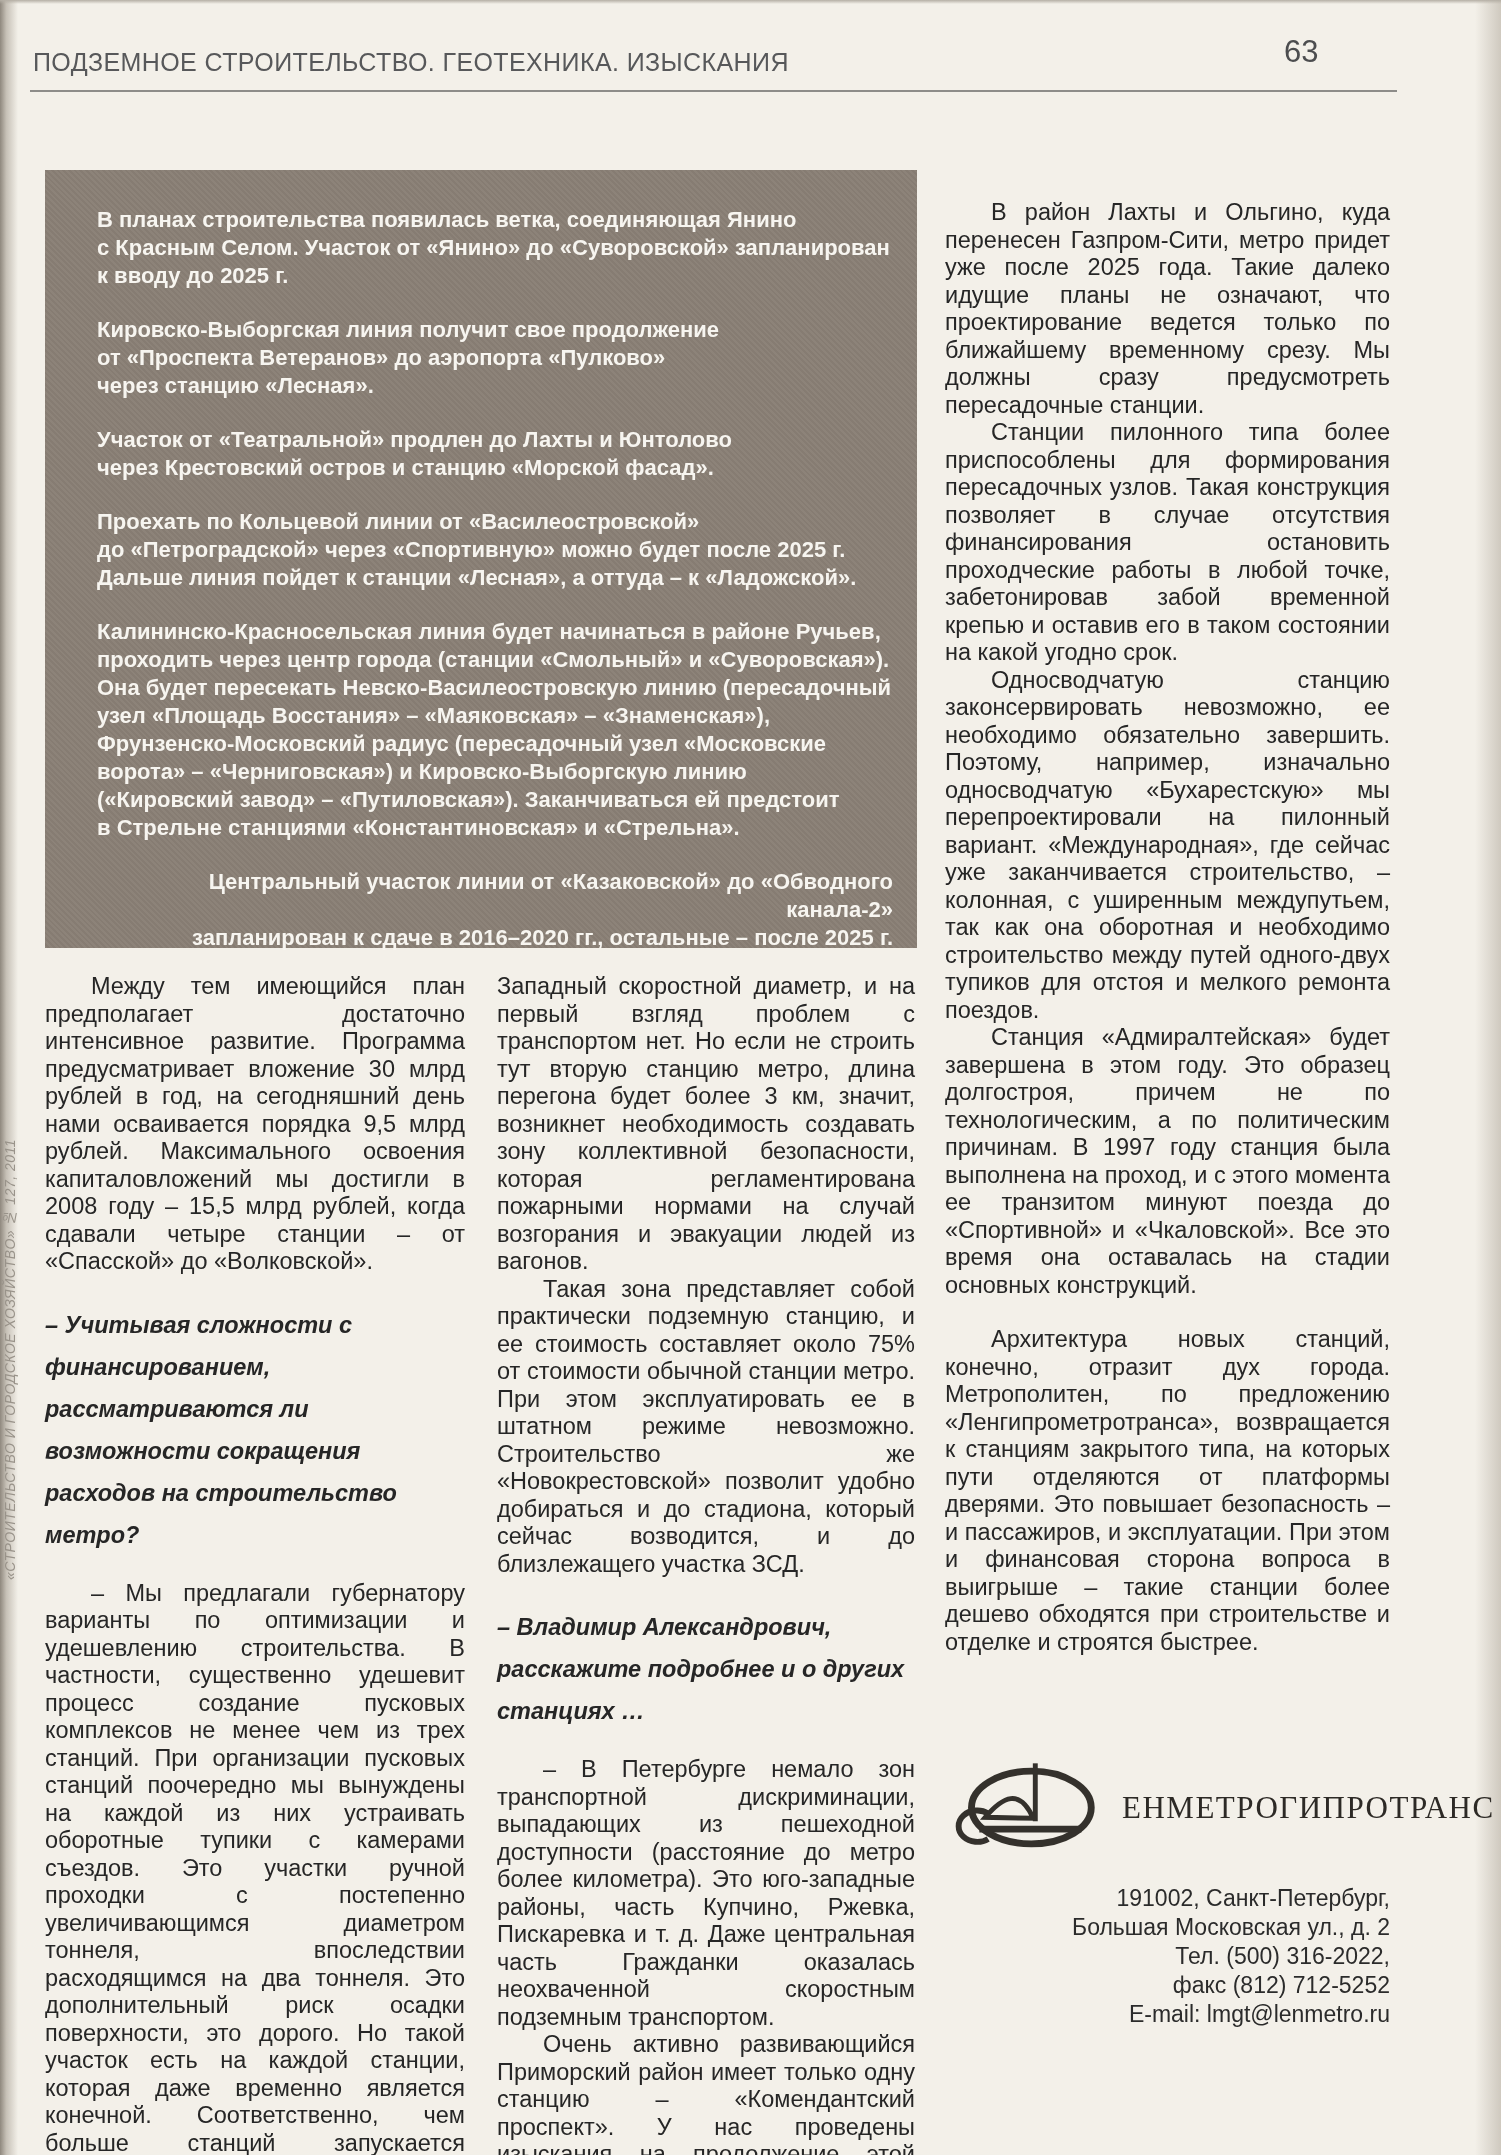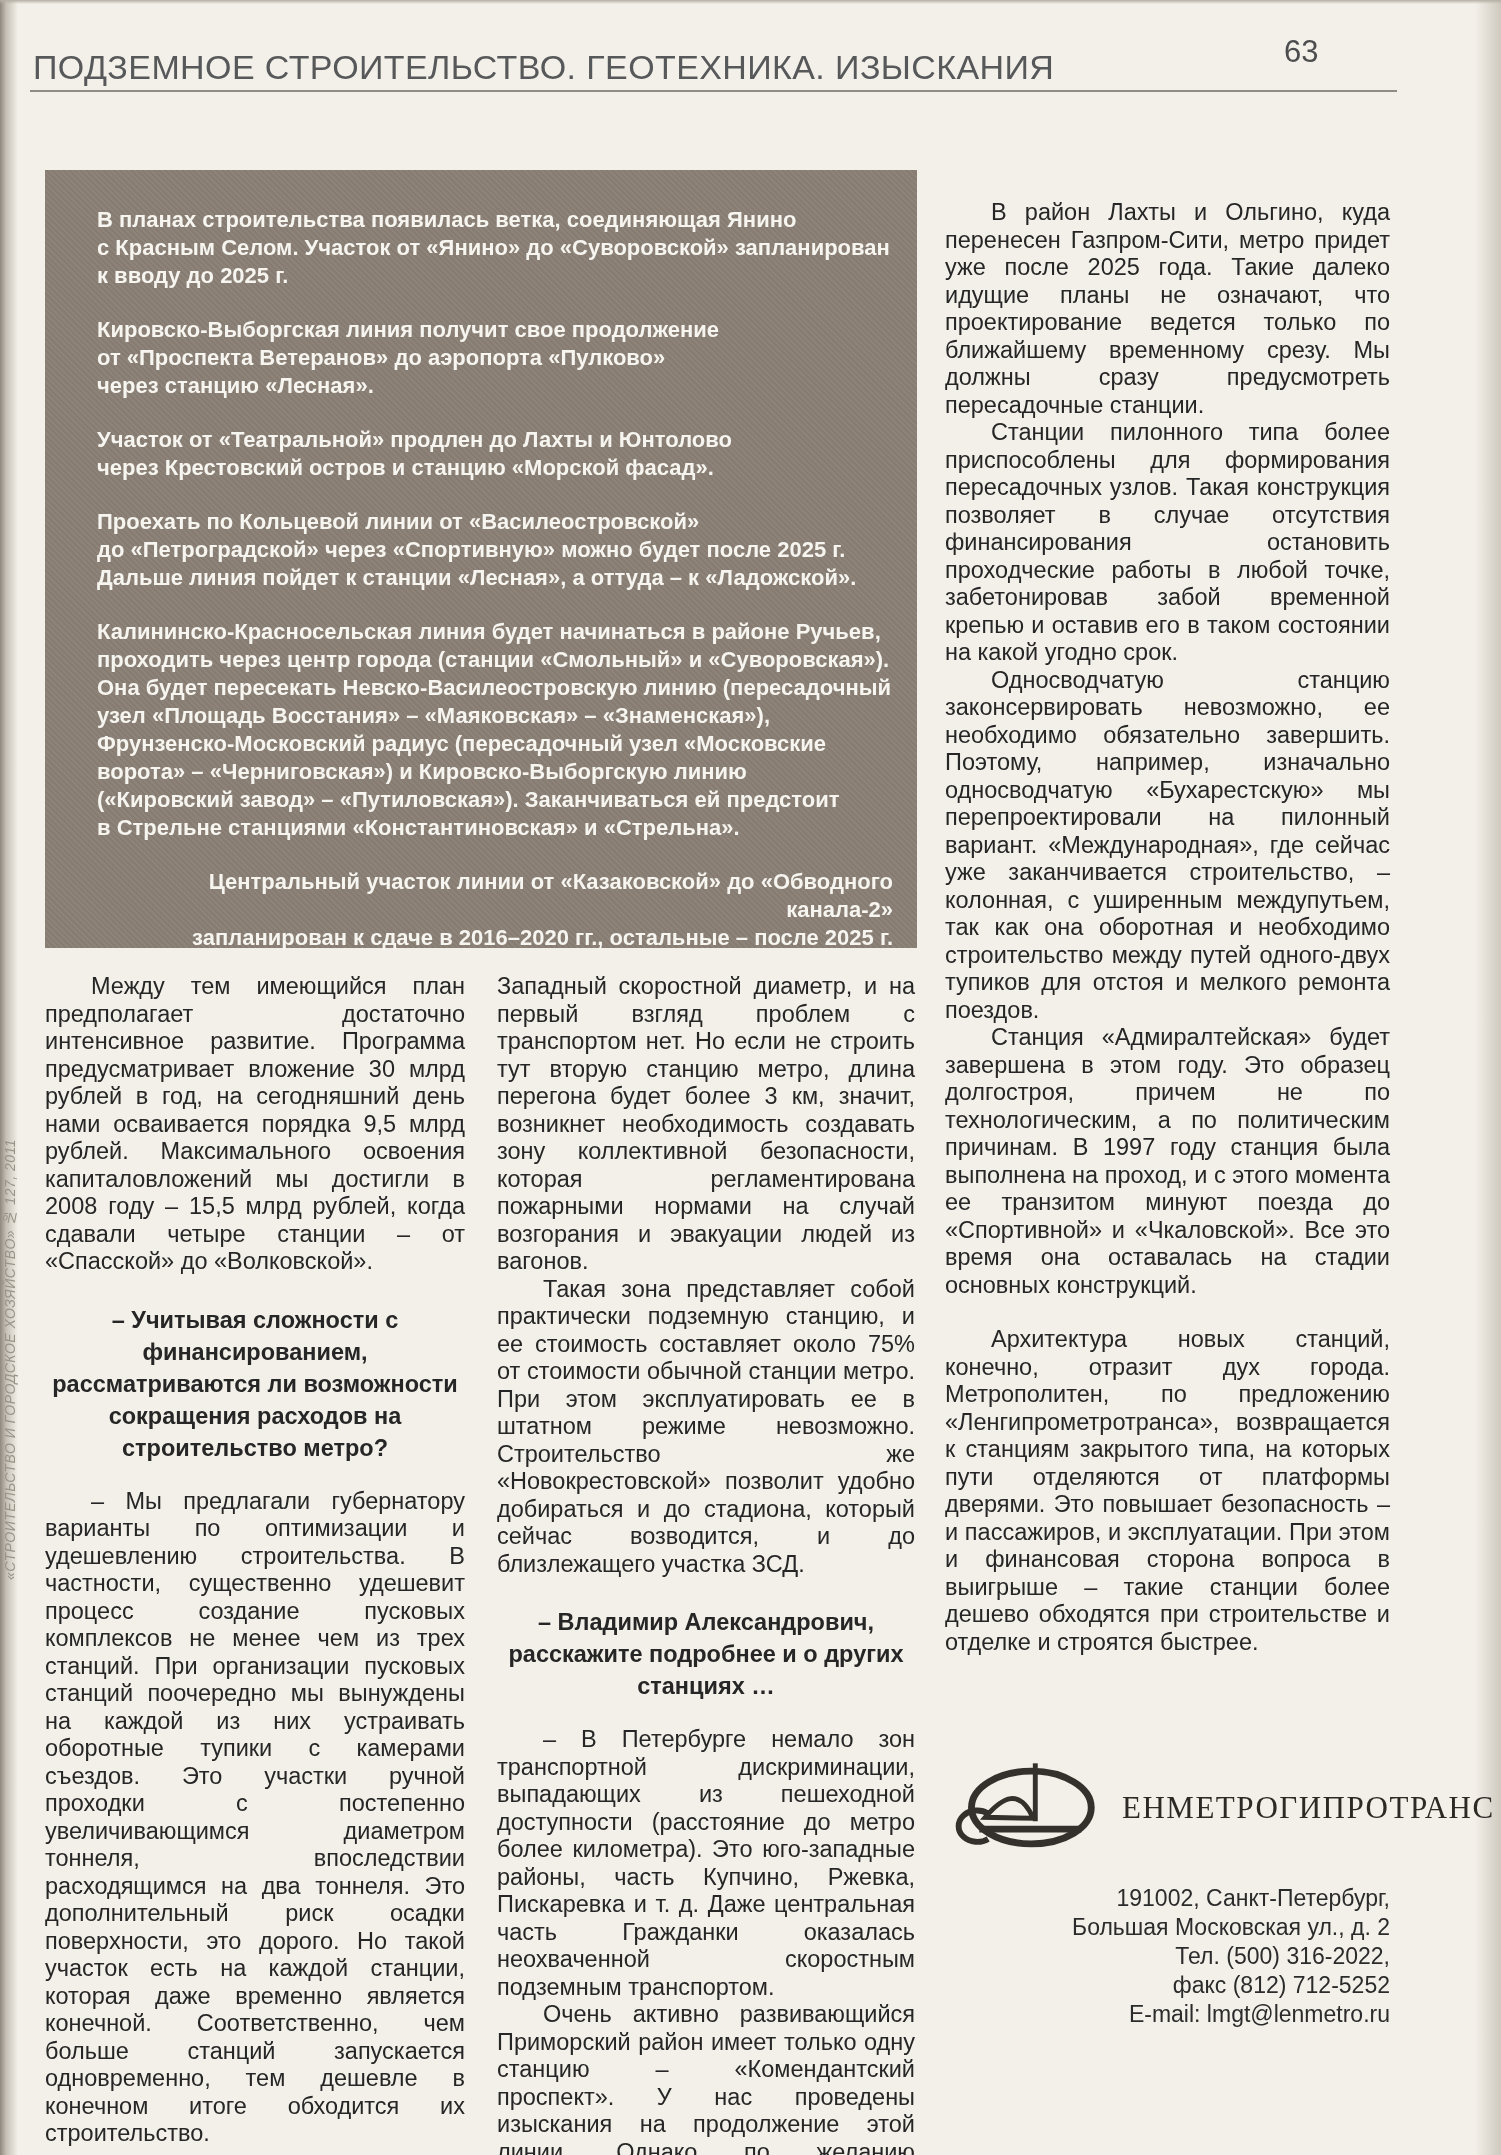--- a/index.html
+++ b/index.html
@@ -10,21 +10,21 @@
     font-family:"Liberation Sans","DejaVu Sans",sans-serif;
     color:#262626;
   }
   .scan-left  { position:absolute; left:0; top:0; width:18px; height:100%;
     background:linear-gradient(to right,#8f887e,#c6c0b6 35%,rgba(243,240,233,0)); }
   .scan-right { position:absolute; right:0; top:0; width:26px; height:100%;
     background:linear-gradient(to left,#cfc9bf,rgba(243,240,233,0)); }
   .scan-top   { position:absolute; left:0; top:0; width:100%; height:4px;
     background:linear-gradient(to bottom,#b5afa5,rgba(243,240,233,0)); }
 
-  .header-title { position:absolute; left:33px; top:48px; font-size:34px;
+  .header-title { position:absolute; left:33px; top:48px; font-size:25px;
     letter-spacing:.4px; color:#57585a; white-space:nowrap; }
   .page-number  { position:absolute; left:1284px; top:34px; font-size:31px; color:#4c4d4f; }
   .header-rule  { position:absolute; left:30px; top:90px; width:1367px; height:2px; background:#8d8c89; }
 
   .side-note { position:absolute; left:2px; top:1140px; height:440px;
     writing-mode:vertical-rl; transform:rotate(180deg);
     font-size:14px; font-style:italic; color:#99938a; letter-spacing:.5px; white-space:nowrap; }
 
   .highlight-box { position:absolute; left:45px; top:170px; width:872px; height:778px;
     background:#8a8076;
@@ -34,22 +34,22 @@
     white-space:pre-line; margin:0 0 26px 0; }
   .box-p:last-child { margin-bottom:0;text-align:right; }
 
   .col { position:absolute; font-size:23.5px; line-height:27.5px; text-align:justify; }
   .col-left  { left:45px;  top:973px; width:420px; }
   .col-mid   { left:497px; top:973px; width:418px; }
   .col-right { left:945px; top:172px; width:445px; }
 
   .para { text-indent:46px; margin:0; hyphens:auto; }
   .para.noindent { text-indent:0; }
-  .para.question { font-weight:700; text-align:center;
-    text-indent:0; margin:28px 0 24px 0; line-height:32px; }
+  .para.question { font-weight:700; font-style:italic; text-align:left;
+    text-indent:0; margin:28px 0 24px 0; line-height:42px; }
   .para.lead { margin-top:27px; }
   .para .lead-b { font-weight:400; }
 
   .logo-row { position:absolute; left:943px; top:1756px; display:flex; align-items:center; }
   .logo-icon { width:162px; height:104px; flex:none; }
   .logo-text { font-family:"Liberation Serif","DejaVu Serif",serif; font-size:31px;
     letter-spacing:1.5px; color:#2d2a26; margin-left:17px; white-space:nowrap; }
 
   .contacts { position:absolute; left:945px; top:1884px; width:445px;
     text-align:right; font-size:23px; line-height:29px; color:#2b2b2b; }

